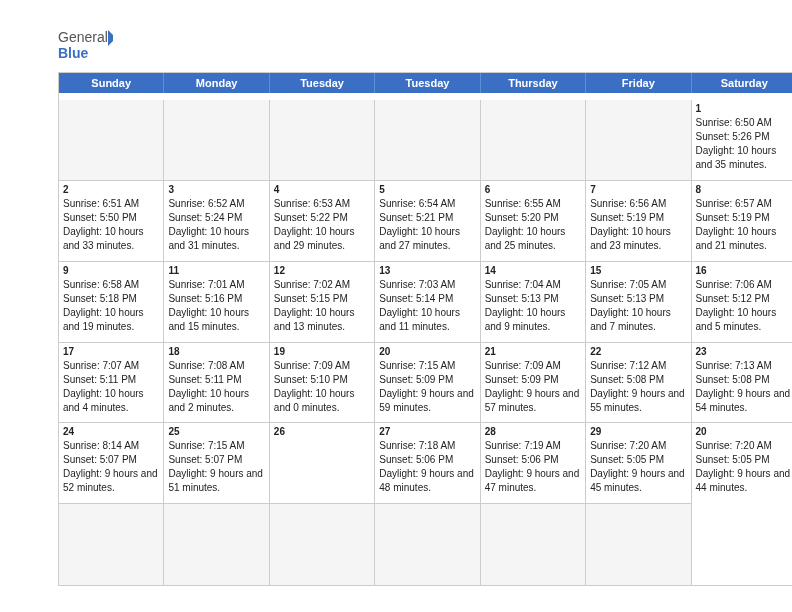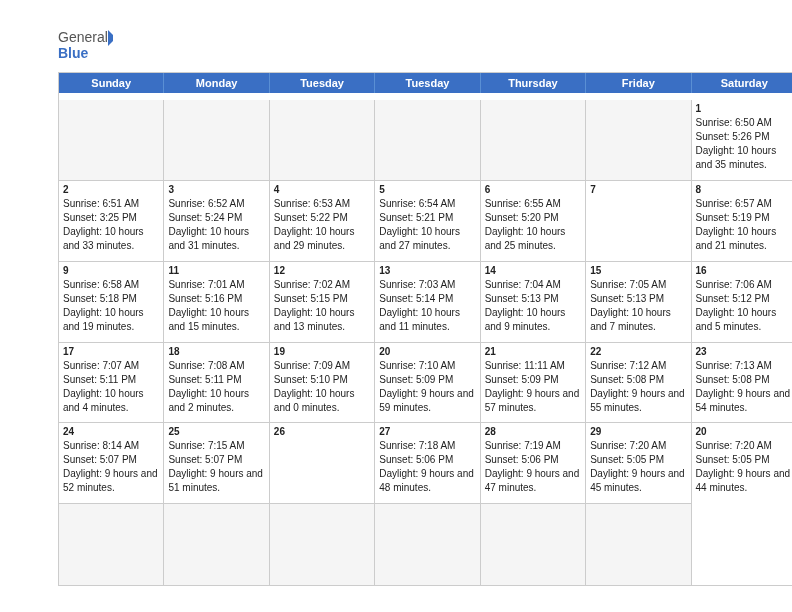--- a/index.html
+++ b/index.html
@@ -131,21 +131,21 @@
         <div class="cell">
           <span class="day-num">1</span>
           <div class="cell-info">Sunrise: 6:50 AM
 Sunset: 5:26 PM
 Daylight: 10 hours
 and 35 minutes.</div>
         </div>
         <div class="cell">
           <span class="day-num">2</span>
           <div class="cell-info">Sunrise: 6:51 AM
-Sunset: 3:25 PM
+Sunset: 5:50 PM
 Daylight: 10 hours
 and 33 minutes.</div>
         </div>
         <div class="cell">
           <span class="day-num">3</span>
           <div class="cell-info">Sunrise: 6:52 AM
 Sunset: 5:24 PM
 Daylight: 10 hours
 and 31 minutes.</div>
         </div>
@@ -165,20 +165,24 @@
         </div>
         <div class="cell">
           <span class="day-num">6</span>
           <div class="cell-info">Sunrise: 6:55 AM
 Sunset: 5:20 PM
 Daylight: 10 hours
 and 25 minutes.</div>
         </div>
         <div class="cell">
           <span class="day-num">7</span>
+          <div class="cell-info">Sunrise: 6:56 AM
+Sunset: 5:19 PM
+Daylight: 10 hours
+and 23 minutes.</div>
         </div>
         <div class="cell">
           <span class="day-num">8</span>
           <div class="cell-info">Sunrise: 6:57 AM
 Sunset: 5:19 PM
 Daylight: 10 hours
 and 21 minutes.</div>
         </div>
         <div class="cell">
           <span class="day-num">9</span>
@@ -245,28 +249,28 @@
         </div>
         <div class="cell">
           <span class="day-num">19</span>
           <div class="cell-info">Sunrise: 7:09 AM
 Sunset: 5:10 PM
 Daylight: 10 hours
 and 0 minutes.</div>
         </div>
         <div class="cell">
           <span class="day-num">20</span>
-          <div class="cell-info">Sunrise: 7:10 AM
+          <div class="cell-info">Sunrise: 7:15 AM
 Sunset: 5:09 PM
 Daylight: 9 hours
 and 59 minutes.</div>
         </div>
         <div class="cell">
           <span class="day-num">21</span>
-          <div class="cell-info">Sunrise: 11:11 AM
+          <div class="cell-info">Sunrise: 7:09 AM
 Sunset: 5:09 PM
 Daylight: 9 hours
 and 57 minutes.</div>
         </div>
         <div class="cell">
           <span class="day-num">22</span>
           <div class="cell-info">Sunrise: 7:12 AM
 Sunset: 5:08 PM
 Daylight: 9 hours
 and 55 minutes.</div>

